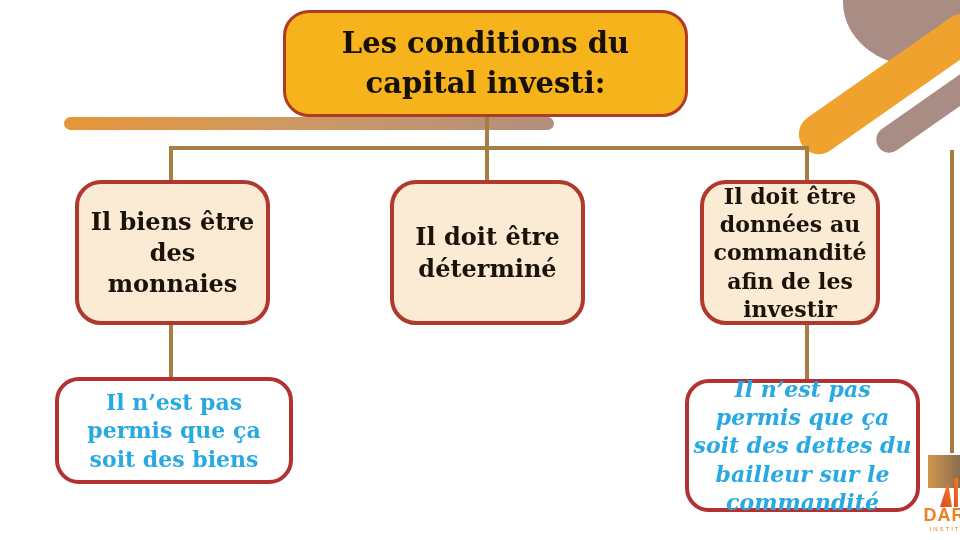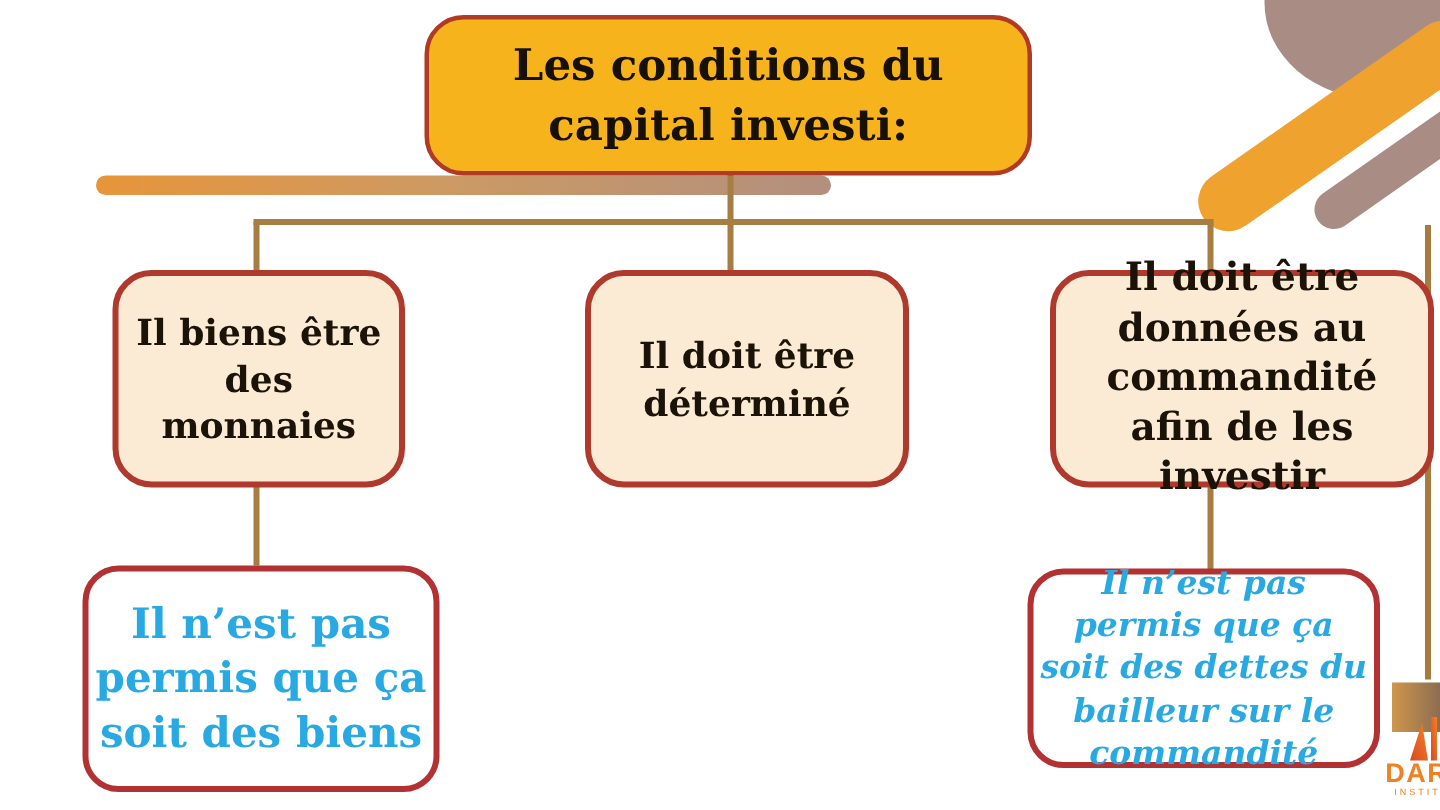--- a/index.html
+++ b/index.html
@@ -64,27 +64,27 @@
     left:283px;top:10px;width:405px;height:107px;
     background:var(--title-fill);border:3px solid var(--title-border);
     border-radius:26px;color:var(--ink);font-size:29px;line-height:1.35;
     padding:0 28px;
   }
   .cond{
     background:var(--box-fill);border:4px solid var(--box-border);
     border-radius:26px;color:#1b1208;line-height:1.3;padding:0 6px;
   }
   .cond1{left:75px;top:180px;width:195px;height:145px;font-size:24px;}
-  .cond2{left:390px;top:180px;width:216px;height:145px;font-size:24px;}
-  .cond3{left:700px;top:180px;width:256px;height:145px;font-size:26px;line-height:1.28;}
+  .cond2{left:390px;top:180px;width:195px;height:145px;font-size:24px;}
+  .cond3{left:700px;top:180px;width:180px;height:145px;font-size:22px;line-height:1.28;}
   .note{
     background:#ffffff;border:4px solid var(--note-border);
     border-radius:24px;color:var(--note-text);line-height:1.3;padding:0 4px;
   }
-  .note1{left:55px;top:377px;width:238px;height:151px;font-size:28px;}
+  .note1{left:55px;top:377px;width:238px;height:107px;font-size:22px;}
   .note2{left:685px;top:379px;width:235px;height:133px;font-size:22px;line-height:1.28;font-style:italic;}
   
   .logo{
     position:absolute;left:890px;top:476px;width:66px;height:62px;z-index:2;
     display:flex;flex-direction:column;align-items:center;
     font-family:"Liberation Sans", sans-serif;
     margin-left:28px;
   }
   .logo .glyph{width:34px;height:32px;margin-left:10px;}
   .logo .wordmark{

